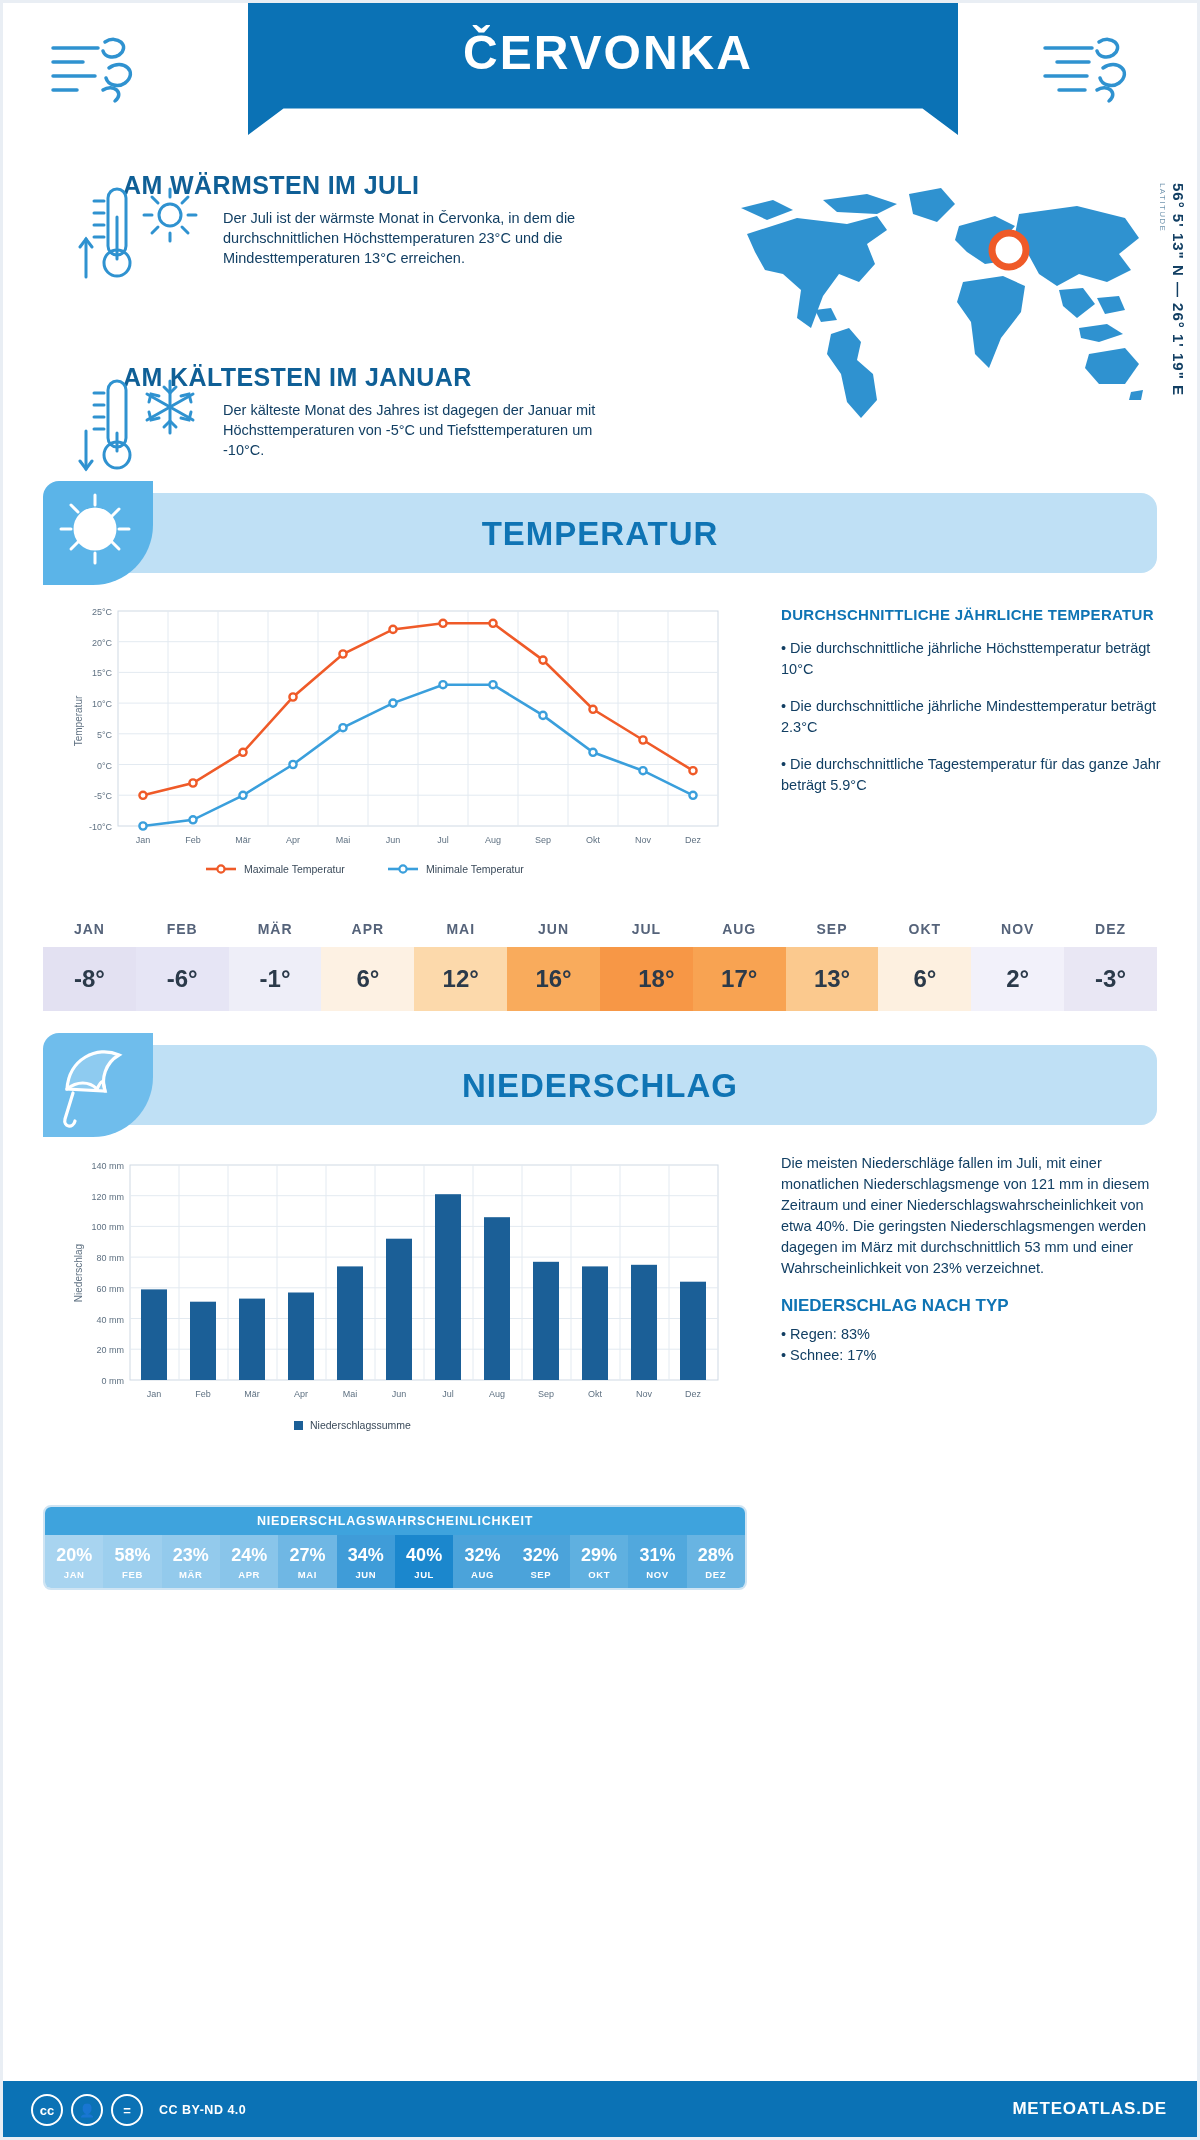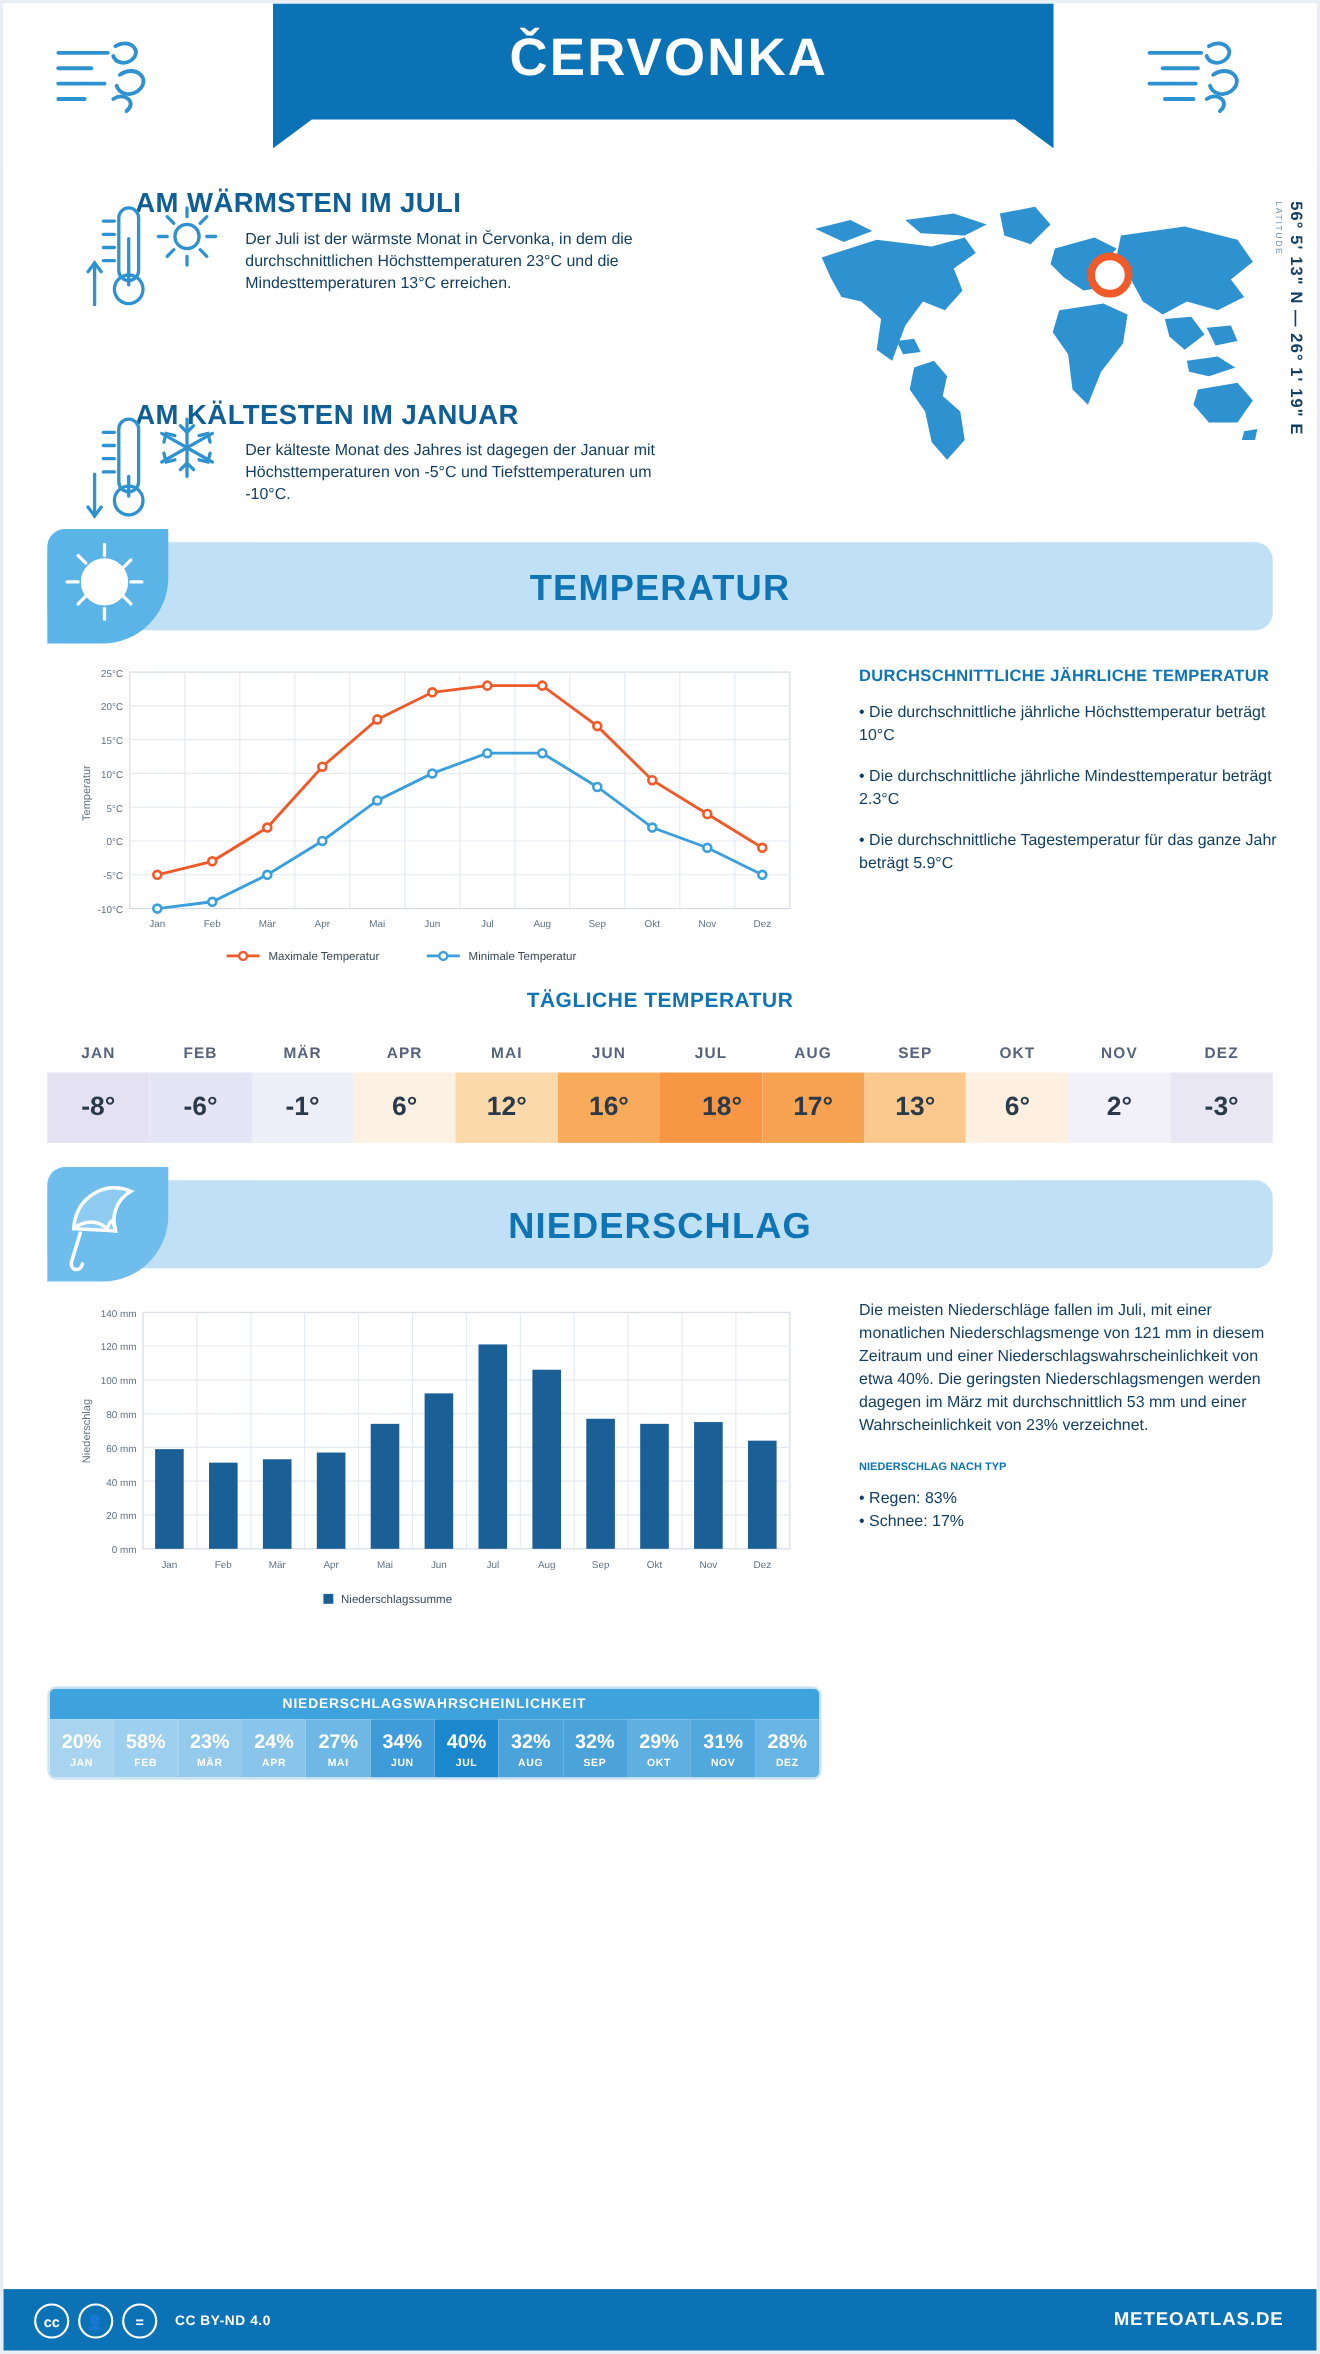--- a/index.html
+++ b/index.html
@@ -196,21 +196,21 @@
   .precip-text{
     position:absolute;
     left:778px;
     top:16px;
     width:390px;
     font-size:14.5px;
     line-height:21px;
   }
   .precip-text p{margin:0 0 16px 0;}
   .precip-head{
-    font-size:10px;
+    font-size:17px;
     font-weight:bold;
     color:#0f74b4;
     text-transform:uppercase;
     margin:4px 0 8px 0;
   }
   .pp-box{
     position:absolute;
     left:40px;
     top:368px;
     width:700px;
@@ -525,21 +525,20 @@
     </div>
 
     <div class="side-text">
       <div class="side-head">DURCHSCHNITTLICHE JÄHRLICHE TEMPERATUR</div>
       <div class="side-item">• Die durchschnittliche jährliche Höchsttemperatur beträgt 10°C</div>
       <div class="side-item">• Die durchschnittliche jährliche Mindesttemperatur beträgt 2.3°C</div>
       <div class="side-item">• Die durchschnittliche Tagestemperatur für das ganze Jahr beträgt 5.9°C</div>
     </div>
   </div>
 
-  <div class="tt-title">TÄGLICHE TEMPERATUR</div>
   <table class="month-table">
     <tbody>
         <tr>
       <th>JAN</th>
       <th>FEB</th>
       <th>MÄR</th>
       <th>APR</th>
       <th>MAI</th>
       <th>JUN</th>
       <th>JUL</th>

